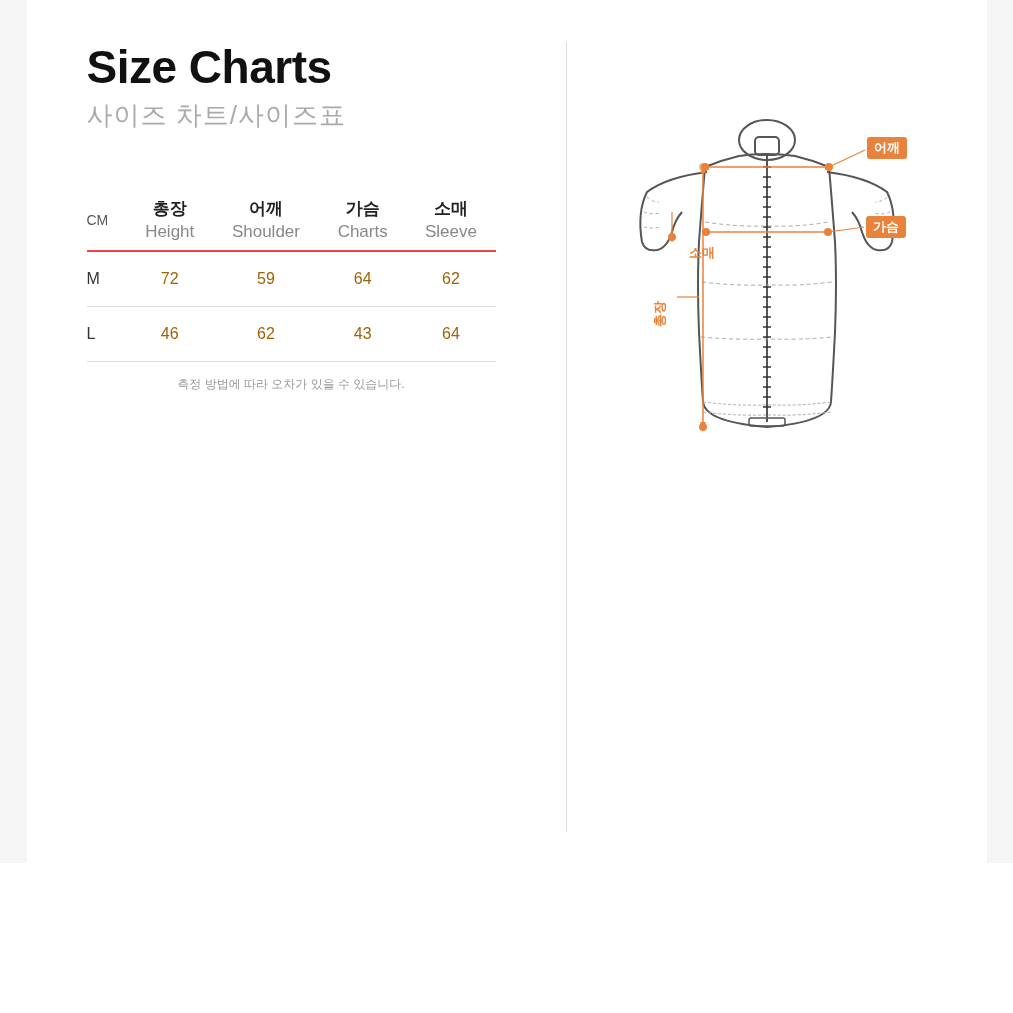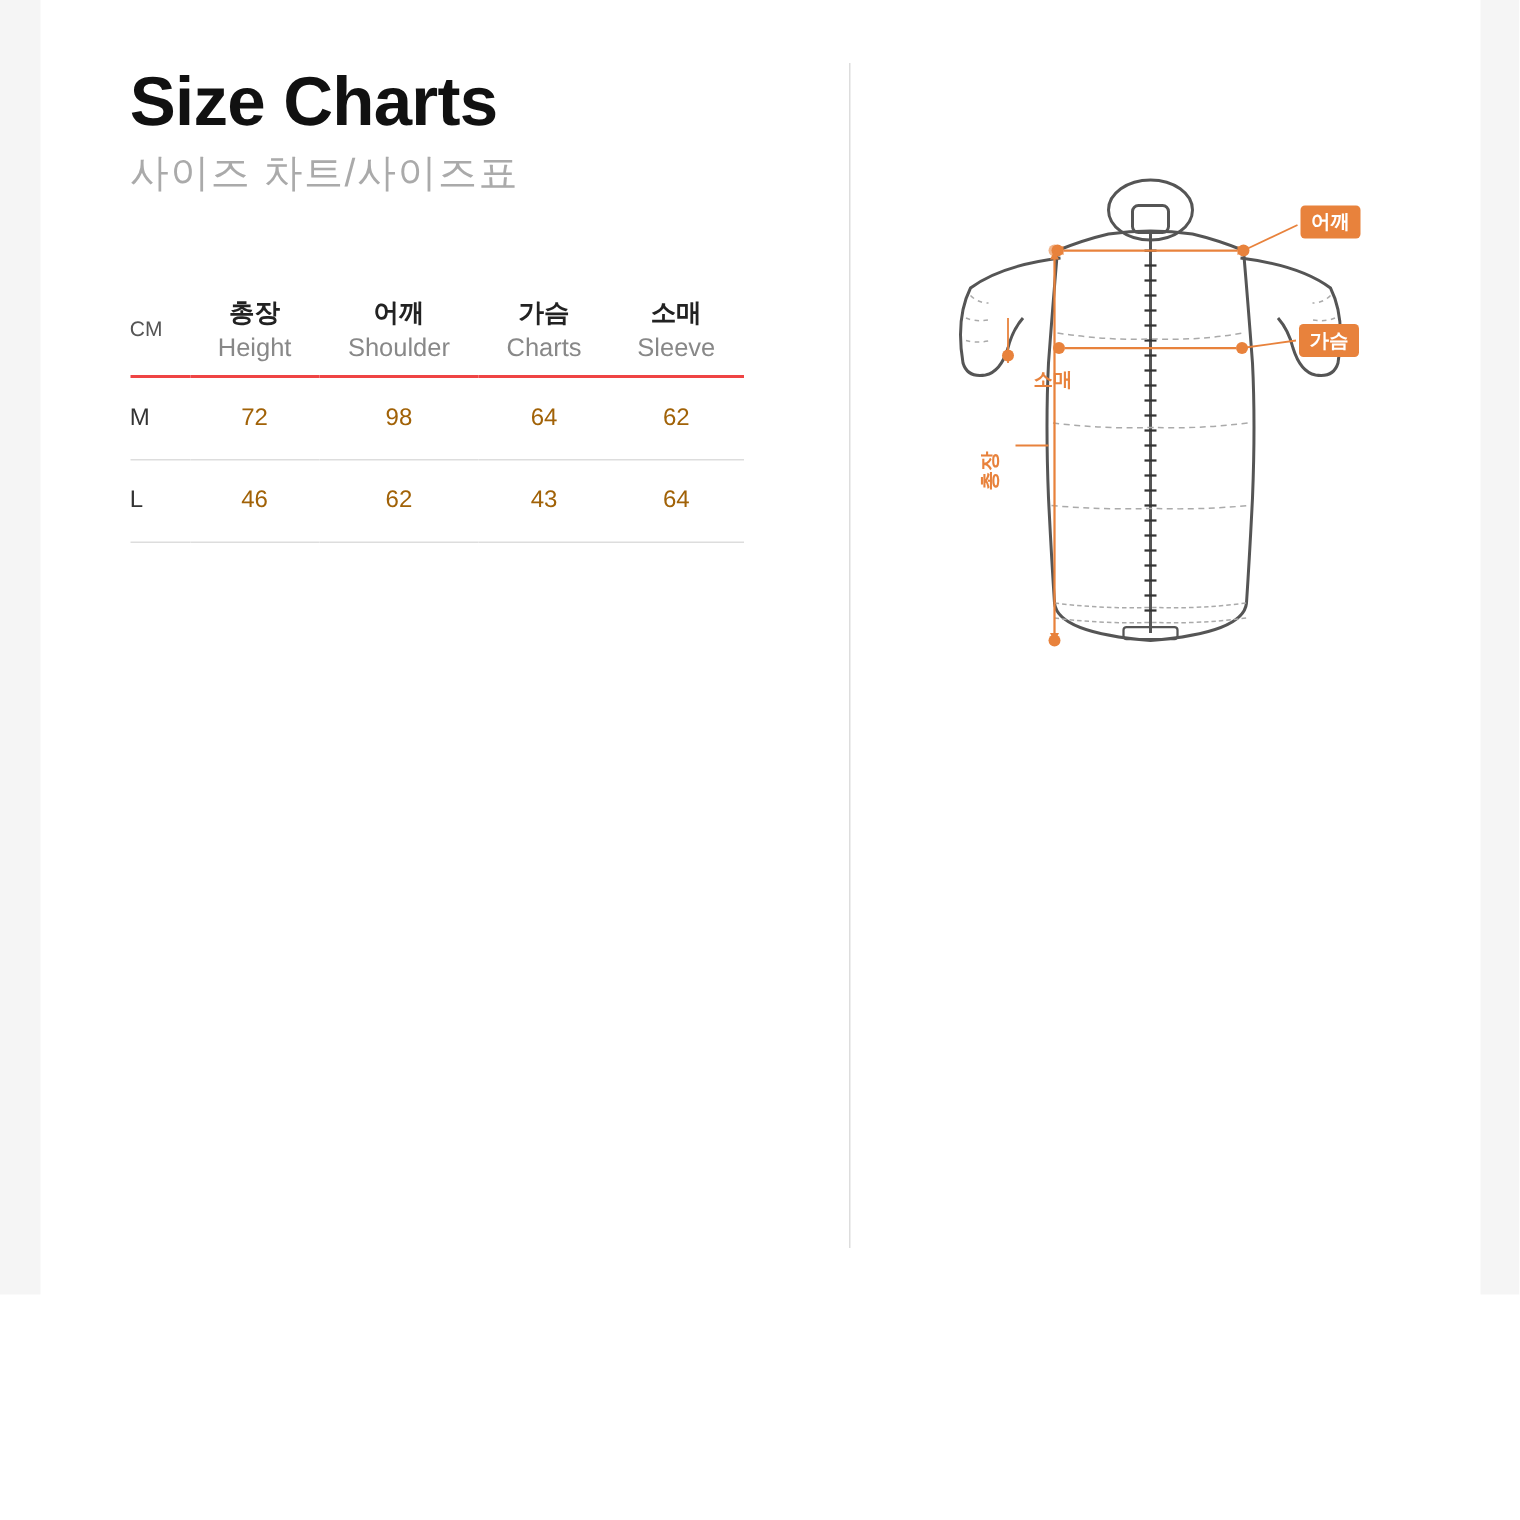--- a/index.html
+++ b/index.html
@@ -181,30 +181,33 @@
             <th>
               <span class="col-main">소매</span>
               <span class="col-sub">Sleeve</span>
             </th>
           </tr>
         </thead>
         <tbody>
           <tr class="data-row">
             <td class="size-label">M</td>
             <td>72</td>
-            <td>98</td>
+            <td>59</td>
             <td>64</td>
             <td>62</td>
           </tr>
           <tr class="data-row">
             <td class="size-label">L</td>
             <td>46</td>
             <td>62</td>
             <td>43</td>
             <td>64</td>
+          </tr>
+          <tr class="note-row">
+            <td colspan="5">측정 방법에 따라 오차가 있을 수 있습니다.</td>
           </tr>
         </tbody>
       </table>
     </div>
 
     <div class="divider"></div>
 
     <div class="right-section">
       <div class="jacket-diagram">
         <svg class="jacket-svg" viewBox="0 0 300 400" xmlns="http://www.w3.org/2000/svg">

